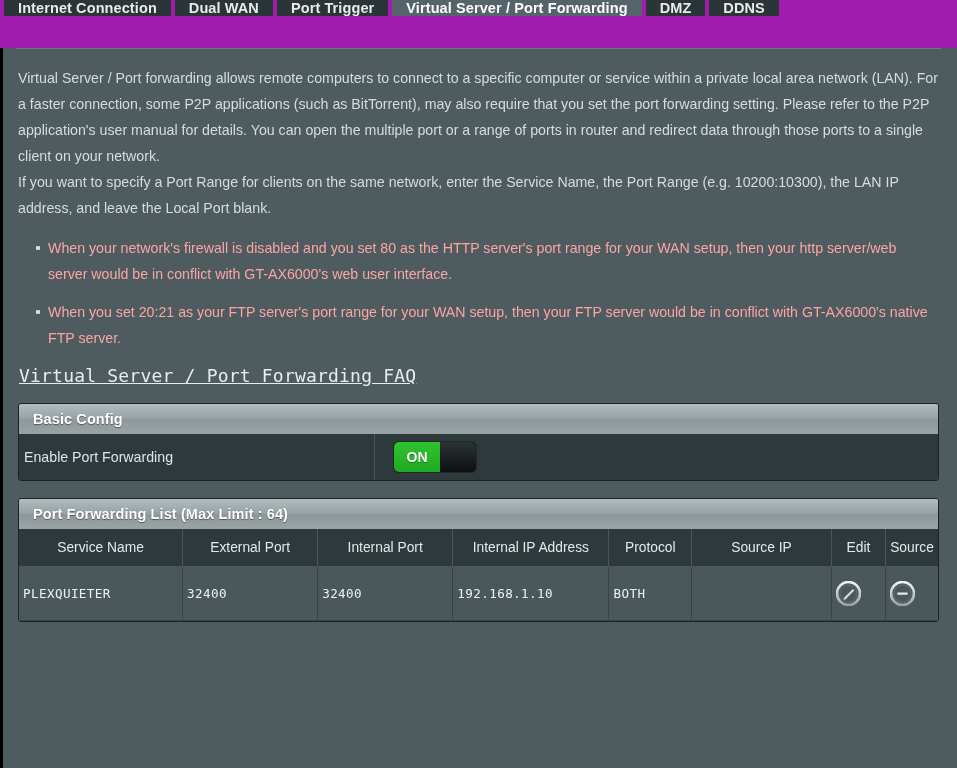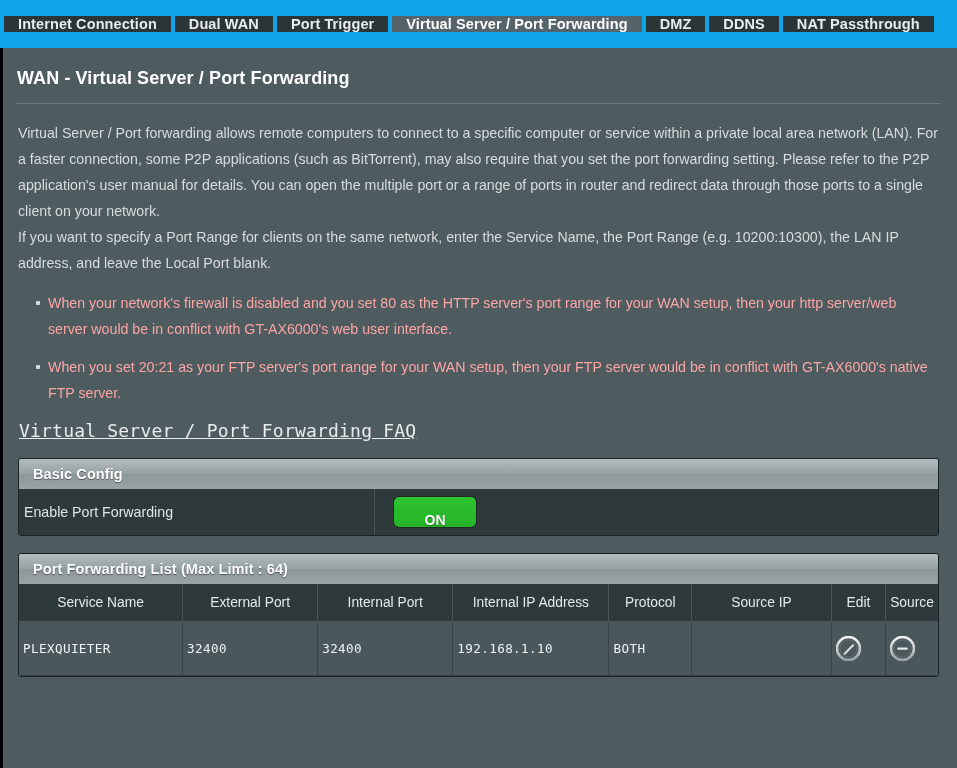--- a/index.html
+++ b/index.html
@@ -18,23 +18,23 @@
     width: 957px;
     height: 768px;
     background: #4e5b5f;
     box-sizing: border-box;
   }
 
   
   .tabbar {
     position: relative;
     height: 48px;
-    background: #0ea5e9;
-    display: flex;
-    align-items: center;
+    background: #a21caf;
+    display: flex;
+    align-items: flex-start;
     overflow: hidden;
   }
   .tab {
     background: #2b3538;
     color: #e8ebec;
     font-size: 14.5px;
     font-weight: bold;
     display: flex;
     align-items: center;
     justify-content: center;
@@ -159,21 +159,20 @@
     width: 82px;
     height: 30px;
     border-radius: 6px;
     background: #111516;
     border: 1px solid #20282a;
     display: flex;
     align-items: stretch;
     overflow: hidden;
     cursor: pointer;
     box-shadow: inset 0 1px 2px rgba(0,0,0,.6);
-    flex-direction: column;
   }
   .toggle-on {
     flex: 0 0 46px;
     background: linear-gradient(to bottom, #2fc330 0%, #1faa22 100%);
     color: #ffffff;
     font-size: 14px;
     font-weight: bold;
     display: flex;
     align-items: center;
     justify-content: center;
@@ -268,30 +267,26 @@
       </div>
     <div class="tab active">
         <span>Virtual Server / Port Forwarding</span>
       </div>
     <div class="tab">
         <span>DMZ</span>
       </div>
     <div class="tab">
         <span>DDNS</span>
       </div>
-    <div class="tab">
-        <span>NAT Passthrough</span>
-      </div>
   </div>
 
   <div class="left-edge"></div>
 
   <div class="page">
 
-    <div class="page-title">WAN - Virtual Server / Port Forwarding</div>
     <div class="title-rule"></div>
 
     <div class="desc">
       <p>Virtual Server / Port forwarding allows remote computers to connect to a specific computer or service within a private local area network (LAN). For a faster connection, some P2P applications (such as BitTorrent), may also require that you set the port forwarding setting. Please refer to the P2P application's user manual for details. You can open the multiple port or a range of ports in router and redirect data through those ports to a single client on your network.</p>
       <p>If you want to specify a Port Range for clients on the same network, enter the Service Name, the Port Range (e.g. 10200:10300), the LAN IP address, and leave the Local Port blank.</p>
     </div>
 
     <ul class="notes">
       <li>When your network's firewall is disabled and you set 80 as the HTTP server's port range for your WAN setup, then your http server/web server would be in conflict with GT-AX6000's web user interface.</li>
       <li>When you set 20:21 as your FTP server's port range for your WAN setup, then your FTP server would be in conflict with GT-AX6000's native FTP server.</li>

